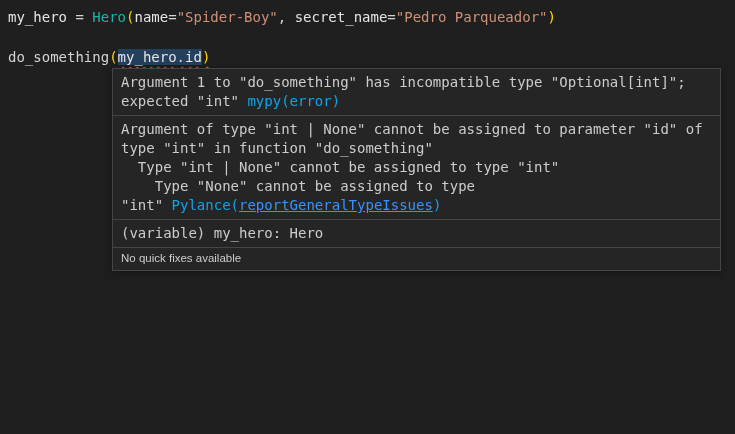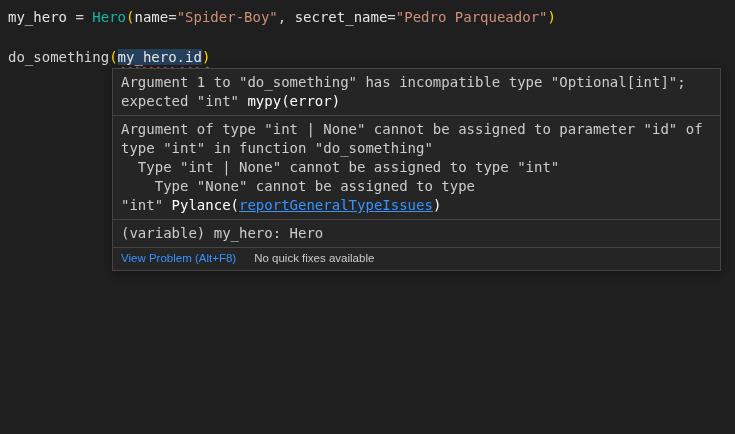--- a/index.html
+++ b/index.html
@@ -49,21 +49,21 @@
     background: #252526;
     border: 1px solid #454545;
     color: #cccccc;
     font-size: 14px;
     line-height: 19px;
     box-shadow: 0 2px 8px rgba(0,0,0,0.36);
   }
   .h-section { padding: 4px 8px; }
   .h-section + .h-section { border-top: 1px solid #454545; }
   .h-line { white-space: pre; }
-  .dim { color: #ffffff; }
+  .dim { color: #0ea5e9; }
   .h-link {
     color: #3794ff;
     text-decoration: underline;
     cursor: pointer;
     text-align: right;
   }
 
   
   .h-statusbar {
     border-top: 1px solid #454545;
@@ -96,16 +96,15 @@
     <div class="h-line">Argument of type "int | None" cannot be assigned to parameter "id" of</div>
     <div class="h-line">type "int" in function "do_something"</div>
     <div class="h-line">  Type "int | None" cannot be assigned to type "int"</div>
     <div class="h-line">    Type "None" cannot be assigned to type</div>
     <div class="h-line"><span>"int" </span><span class="dim">Pylance(</span><span class="h-link">reportGeneralTypeIssues</span><span class="dim">)</span></div>
   </div>
   <div class="h-section">
     <div class="h-line">(variable) my_hero: Hero</div>
   </div>
   <div class="h-statusbar">
-    <span class="view-problem">View Problem (Alt+F8)</span>
     <span class="no-fixes">No quick fixes available</span>
   </div>
 </div>
 
 </body></html>

